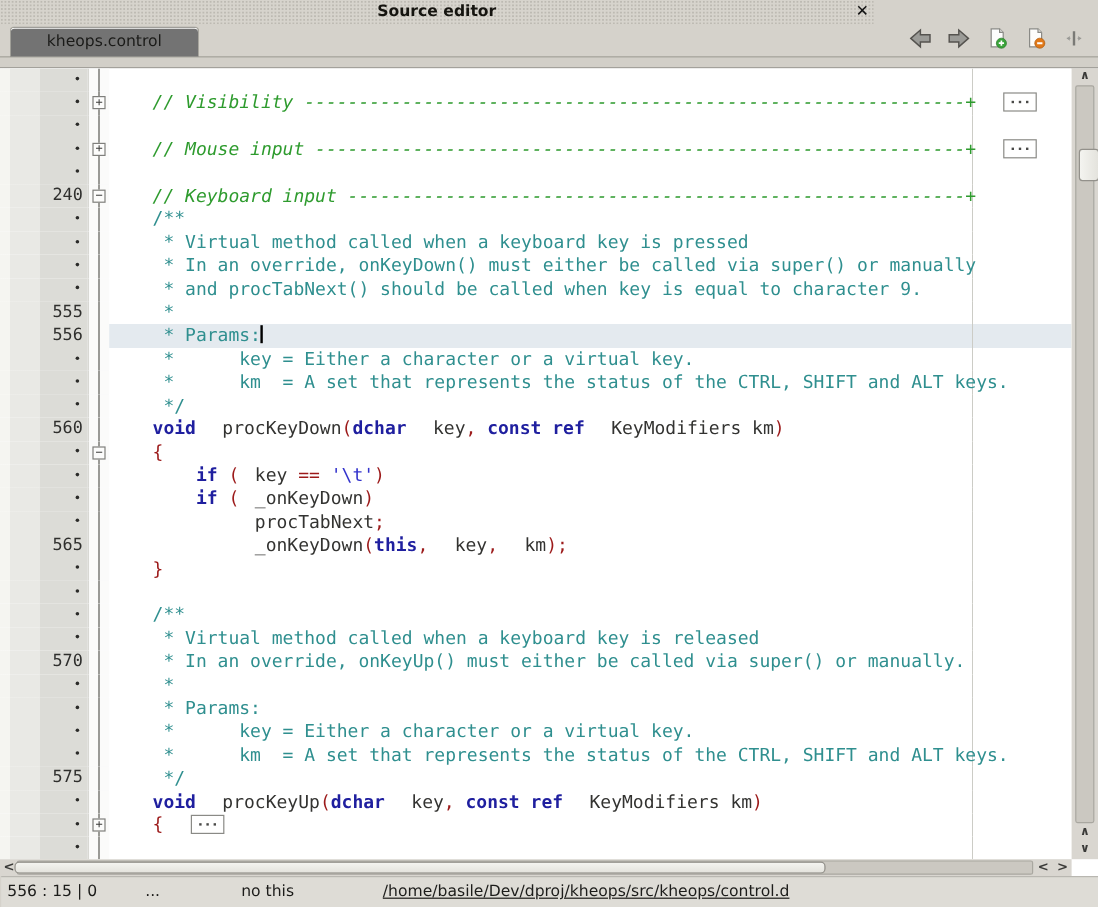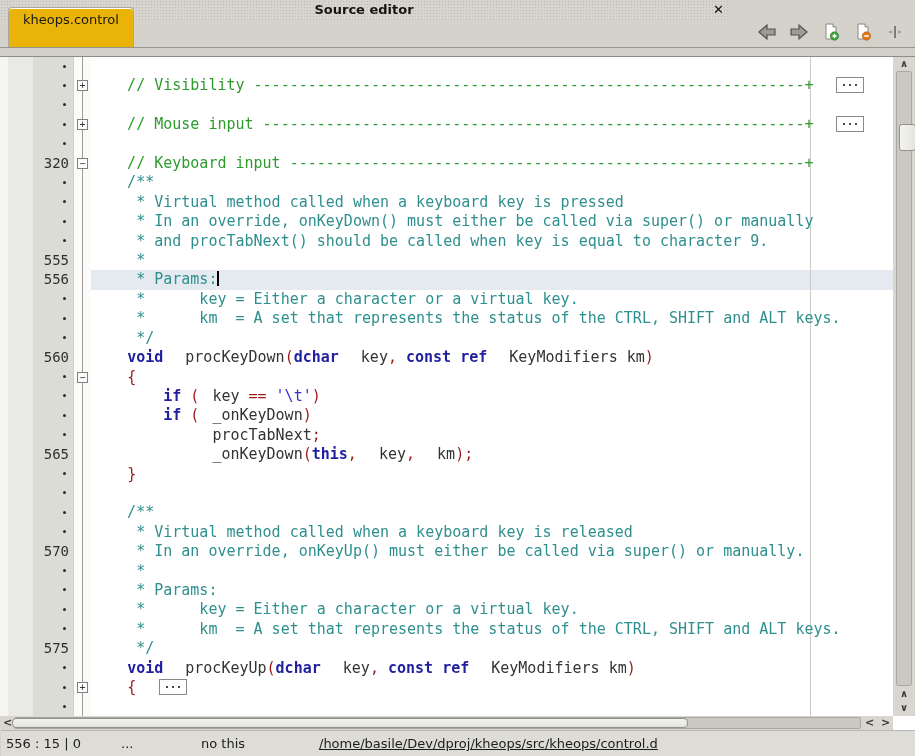--- a/index.html
+++ b/index.html
@@ -12,22 +12,22 @@
     background-image:radial-gradient(#bdbab2 0.8px, transparent 0.9px);
     background-size:3px 3px; }
   .titlebar .title { position:absolute; top:2px; left:0; width:100%; text-align:center;
     font-size:13px; font-weight:bold; color:#15140f; }
   .titlebar .close { position:absolute; top:1px; right:4px; font-size:13px; font-weight:bold;
     color:#111; cursor:default; line-height:18px; }
 
   
   .tabbar { position:absolute; top:20px; left:0; width:915px; height:28px;
     background:#d5d2cb; border-bottom:1px solid #97958e; }
-  .tab { position:absolute; left:8px; bottom:0; height:40px; padding:0 14px;
-    background:#eab308; border:1px solid #a8a69e; border-bottom:none;
+  .tab { position:absolute; left:8px; bottom:0; height:25px; padding:0 30px;
+    background:#737373; border:1px solid #a8a69e; border-bottom:none;
     border-radius:4px 4px 0 0; font-size:13px; color:#1a1a18; line-height:24px;
     box-shadow:inset 0 1px 0 #fdfdfc; }
   .gapstrip { position:absolute; top:48px; left:0; width:915px; height:8px; background:#d2cfc8; }
 
   .toolbar { position:absolute; top:23px; right:10px; height:22px; display:flex; gap:12px; align-items:center; }
   .tbtn { width:20px; height:20px; display:flex; align-items:center; justify-content:center; }
 
   
   .editor { position:absolute; top:56px; left:0; width:915px; height:674px;
     background:#fff; border-top:1px solid #8e8c86; }
@@ -42,21 +42,21 @@
     vertical-align:middle; margin:0 3px 2px 0; }
   .fold { width:18px; flex:0 0 18px; background:
     linear-gradient(to right, transparent 8px, #9a9a96 8px, #9a9a96 9px, transparent 9px) #fbfbfa;
     border-left:1px solid #cfcfca; position:relative; }
   .foldbox { position:absolute; left:3px; top:4px; width:11px; height:11px; background:#fcfcfb;
     border:1px solid #7f7f7c; font-size:10px; line-height:9px; text-align:center; color:#3a3a38; }
   .code { flex:1 1 auto; position:relative; color:#333;
     background-image:linear-gradient(to right, transparent 719px, #ccccc6 719px, #ccccc6 720px, transparent 720px); }
   .row.cur .code { background-color:#e4eaef; }
 
-  .tok.cm { color:#2e9b2e; }
+  .tok.cm { color:#2e9b2e; font-style:italic; }
   .tok.dd { color:#2f8f8f; }
   .tok.kw { color:#1f1f9f; font-weight:bold; }
   .tok.id { color:#333331;margin-left:13px; }
   .tok.sy { color:#9c1a1a; }
   .tok.st { color:#3333cc; }
   .tok.ws { color:#333; }
 
   .caret { display:inline-block; width:2px; height:15px; background:#000; vertical-align:-2px; }
 
   .ellipsis { position:absolute; top:1px; width:28px; height:16px; background:#fff;
@@ -150,21 +150,21 @@
   </div>
 </div>
 
 <div class="editor">
   <div class="viewport">
       <div class="row"><div class="marks"></div><div class="num"><span class="dot"></span></div><div class="fold"></div><div class="code"></div></div>
       <div class="row"><div class="marks"></div><div class="num"><span class="dot"></span></div><div class="fold"><div class="foldbox">+</div></div><div class="code"><span class="tok cm">    // Visibility -------------------------------------------------------------+</span><span class="ellipsis right"><i></i><i></i><i></i></span></div></div>
       <div class="row"><div class="marks"></div><div class="num"><span class="dot"></span></div><div class="fold"></div><div class="code"></div></div>
       <div class="row"><div class="marks"></div><div class="num"><span class="dot"></span></div><div class="fold"><div class="foldbox">+</div></div><div class="code"><span class="tok cm">    // Mouse input ------------------------------------------------------------+</span><span class="ellipsis right"><i></i><i></i><i></i></span></div></div>
       <div class="row"><div class="marks"></div><div class="num"><span class="dot"></span></div><div class="fold"></div><div class="code"></div></div>
-      <div class="row"><div class="marks"></div><div class="num">320</div><div class="fold"><div class="foldbox">−</div></div><div class="code"><span class="tok cm">    // Keyboard input ---------------------------------------------------------+</span></div></div>
+      <div class="row"><div class="marks"></div><div class="num">240</div><div class="fold"><div class="foldbox">−</div></div><div class="code"><span class="tok cm">    // Keyboard input ---------------------------------------------------------+</span></div></div>
       <div class="row"><div class="marks"></div><div class="num"><span class="dot"></span></div><div class="fold"></div><div class="code"><span class="tok dd">    /**</span></div></div>
       <div class="row"><div class="marks"></div><div class="num"><span class="dot"></span></div><div class="fold"></div><div class="code"><span class="tok dd">     * Virtual method called when a keyboard key is pressed</span></div></div>
       <div class="row"><div class="marks"></div><div class="num"><span class="dot"></span></div><div class="fold"></div><div class="code"><span class="tok dd">     * In an override, onKeyDown() must either be called via super() or manually</span></div></div>
       <div class="row"><div class="marks"></div><div class="num"><span class="dot"></span></div><div class="fold"></div><div class="code"><span class="tok dd">     * and procTabNext() should be called when key is equal to character 9.</span></div></div>
       <div class="row"><div class="marks"></div><div class="num">555</div><div class="fold"></div><div class="code"><span class="tok dd">     *</span></div></div>
       <div class="row cur"><div class="marks"></div><div class="num">556</div><div class="fold"></div><div class="code"><span class="tok dd">     * Params:</span><span class="caret"></span></div></div>
       <div class="row"><div class="marks"></div><div class="num"><span class="dot"></span></div><div class="fold"></div><div class="code"><span class="tok dd">     *      key = Either a character or a virtual key.</span></div></div>
       <div class="row"><div class="marks"></div><div class="num"><span class="dot"></span></div><div class="fold"></div><div class="code"><span class="tok dd">     *      km  = A set that represents the status of the CTRL, SHIFT and ALT keys.</span></div></div>
       <div class="row"><div class="marks"></div><div class="num"><span class="dot"></span></div><div class="fold"></div><div class="code"><span class="tok dd">     */</span></div></div>
       <div class="row"><div class="marks"></div><div class="num">560</div><div class="fold"></div><div class="code"><span class="tok ws">    </span><span class="tok kw">void</span><span class="tok id"> procKeyDown</span><span class="tok sy">(</span><span class="tok kw">dchar</span><span class="tok id"> key</span><span class="tok sy">,</span><span class="tok ws"> </span><span class="tok kw">const</span><span class="tok ws"> </span><span class="tok kw">ref</span><span class="tok id"> KeyModifiers km</span><span class="tok sy">)</span></div></div>

